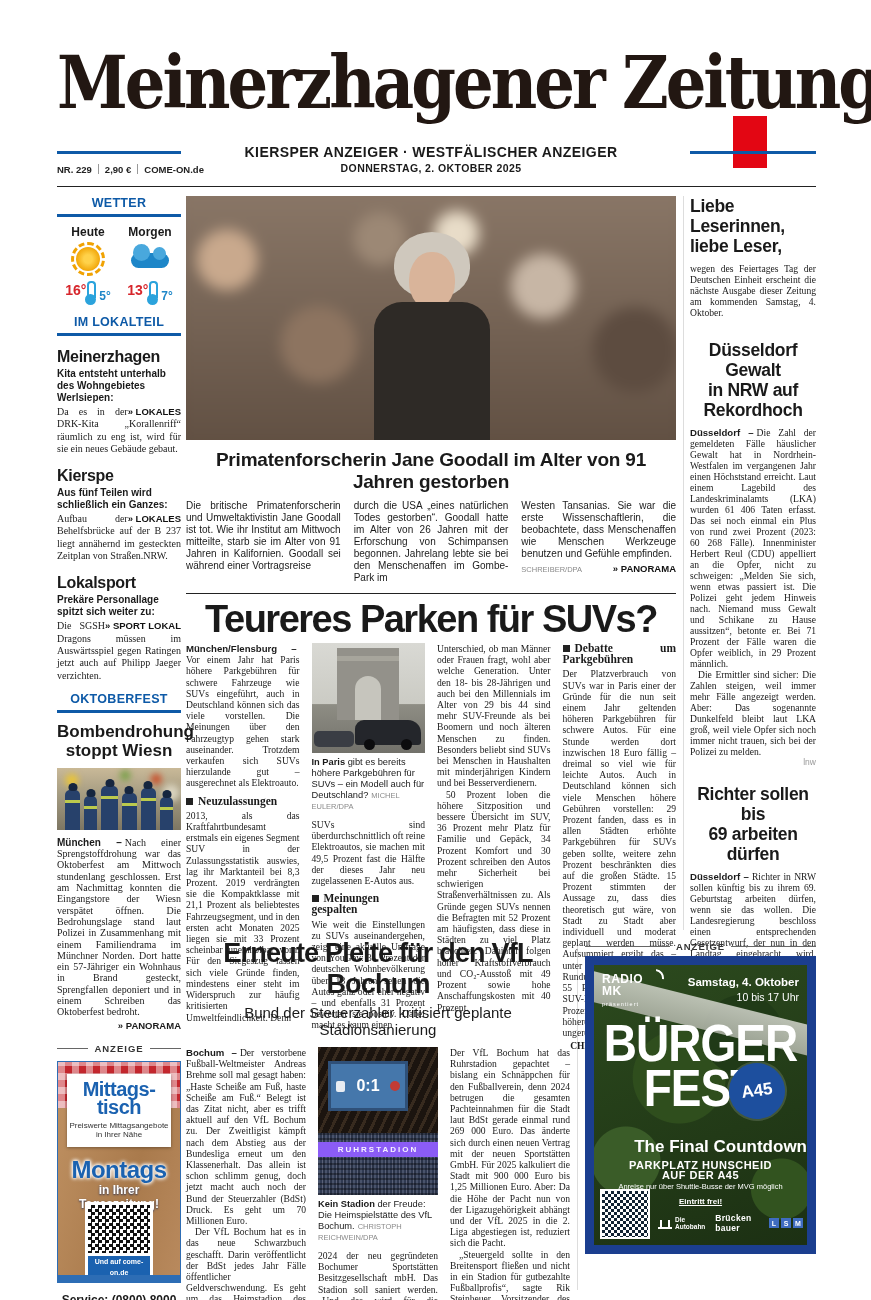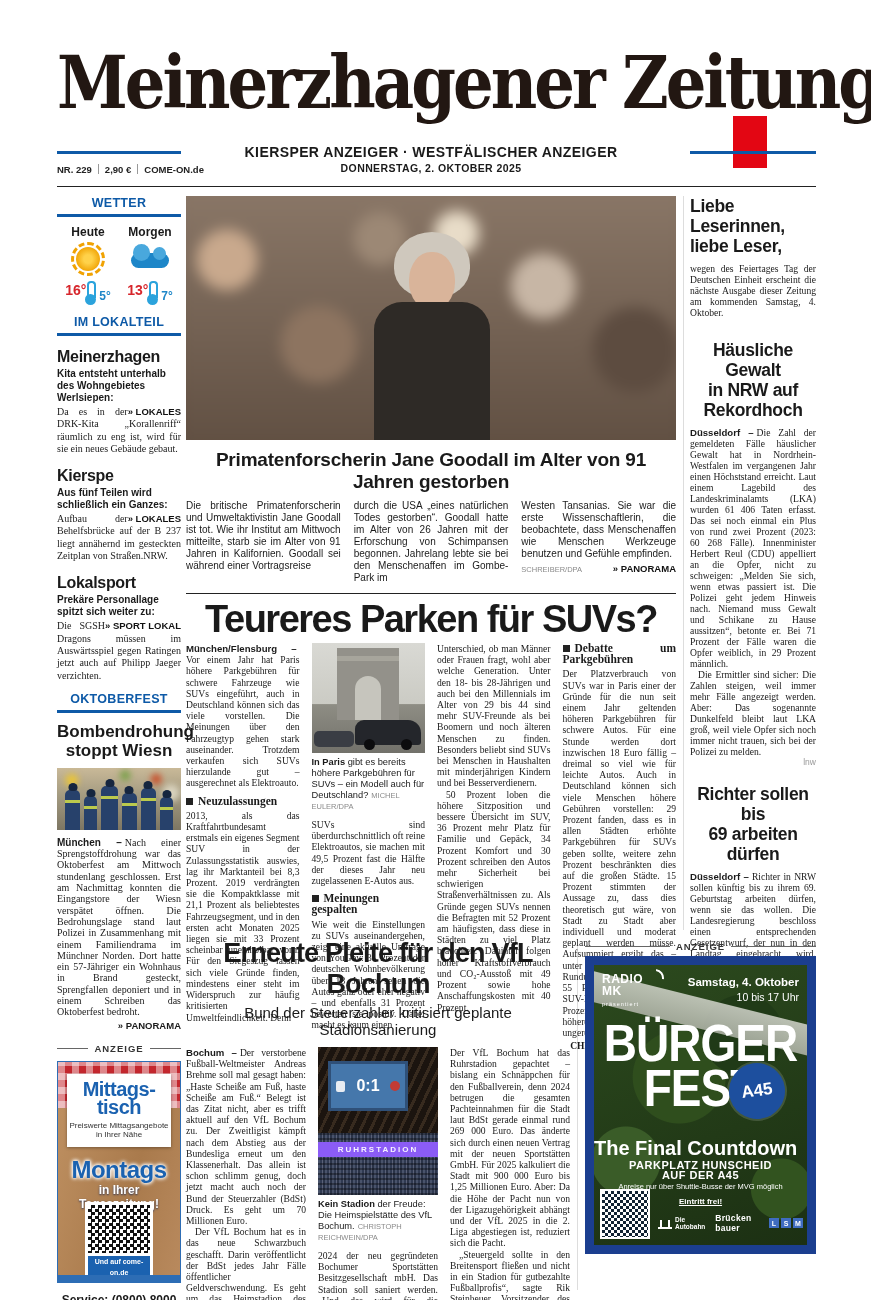--- a/index.html
+++ b/index.html
@@ -171,21 +171,21 @@
   .radio .small{display:block;font-weight:normal;font-size:5.5px;letter-spacing:1px;margin-top:1px;}
   .waves{position:absolute;left:44px;top:-4px;width:14px;height:14px;border:2px solid #fff;border-radius:50%;
     clip-path:polygon(50% 0,100% 0,100% 50%,50% 50%);transform:rotate(8deg);}
   .fest-date{position:absolute;right:8px;top:10px;color:#fff;text-align:right;font-weight:bold;font-size:11.5px;line-height:15px;}
   .fest-date .d2{font-weight:normal;font-size:10.5px;}
   .bf-title{position:absolute;left:0;right:0;top:56px;text-align:center;color:#fff;font-weight:bold;
     font-size:46px;line-height:40px;letter-spacing:-1px;transform:scaleY(1.12);transform-origin:top;}
   .a45{position:absolute;right:22px;top:98px;width:56px;height:56px;border-radius:50%;background:#1d4f9e;
     color:#fff;font-weight:bold;font-size:17px;display:flex;align-items:center;justify-content:center;
     transform:rotate(-8deg);box-shadow:0 0 0 2px rgba(255,255,255,.15);}
-  .bf-tag{position:absolute;left:0;right:0;top:172px;text-align:left;color:#fff;font-weight:bold;font-size:20px;}
+  .bf-tag{position:absolute;left:0;right:0;top:172px;text-align:right;color:#fff;font-weight:bold;font-size:17px;}
   .bf-loc{position:absolute;left:0;right:0;top:196px;text-align:center;color:#fff;font-weight:bold;font-size:11px;line-height:9.5px;letter-spacing:.5px;}
   .bf-note{position:absolute;left:0;right:0;top:217px;text-align:center;color:#fff;font-size:7.5px;}
   .bf-free{position:absolute;left:0;right:0;top:232px;text-align:center;color:#fff;font-size:8px;font-weight:bold;text-decoration:underline;}
   .bf-qr{position:absolute;left:6px;bottom:6px;width:46px;height:46px;background:#fff;padding:2px;}
   .bf-qr .qr{height:100%;background:repeating-conic-gradient(#123 0% 25%,#fff 0% 50%) 0 0/6px 6px;}
   .partners{position:absolute;left:64px;right:4px;bottom:12px;display:flex;align-items:center;gap:10px;color:#fff;}
   .ab-icon{width:14px;height:10px;border-bottom:2px solid #fff;position:relative;}
   .ab-icon::before{content:"";position:absolute;left:2px;bottom:0;width:2px;height:7px;background:#fff;}
   .ab-icon::after{content:"";position:absolute;right:2px;bottom:0;width:2px;height:7px;background:#fff;}
   .ab-txt{font-size:6.5px;line-height:7.5px;font-weight:bold;}
@@ -385,21 +385,21 @@
   </div>
 
   <div class="rightcol">
     <div class="r-title">
       <span>Liebe Leserinnen,</span><br>
       <span>liebe Leser,</span>
     </div>
     <div class="r-body">wegen des Feiertages Tag der Deutschen Einheit erscheint die nächste Ausgabe dieser Zeitung am kommenden Samstag, 4. Oktober.</div>
 
     <div class="r-title c sp1">
-      <span>Häusliche Gewalt</span><br>
+      <span>Düsseldorf Gewalt</span><br>
       <span>in NRW auf</span><br>
       <span>Rekordhoch</span>
     </div>
     <div class="r-body">
       <p><span class="dl">Düsseldorf –</span><span>Die Zahl der gemeldeten Fälle häuslicher Gewalt hat in Nordrhein-Westfalen im vergangenen Jahr einen Höchststand erreicht. Laut einem Lagebild des Landeskriminalamts (LKA) wurden 61 406 Taten erfasst. Das sei noch einmal ein Plus von rund zwei Prozent (2023: 60 268 Fälle). Innenminister Herbert Reul (CDU) appelliert an die Opfer, nicht zu schweigen: „Melden Sie sich, wenn etwas passiert ist. Die Polizei geht jedem Hinweis nach. Niemand muss Gewalt und Schikane zu Hause aussitzen“, betonte er. Bei 71 Prozent der Fälle waren die Opfer weiblich, in 29 Prozent männlich.</span></p>
       <p><span>Die Ermittler sind sicher: Die Zahlen steigen, weil immer mehr Fälle angezeigt werden. Aber: Das sogenannte Dunkelfeld bleibt laut LKA groß, weil viele Opfer sich noch immer nicht trauen, sich bei der Polizei zu melden.</span><span class="lnw">lnw</span></p>
     </div>
 
     <div class="r-title c sp2">
       <span>Richter sollen bis</span><br>

